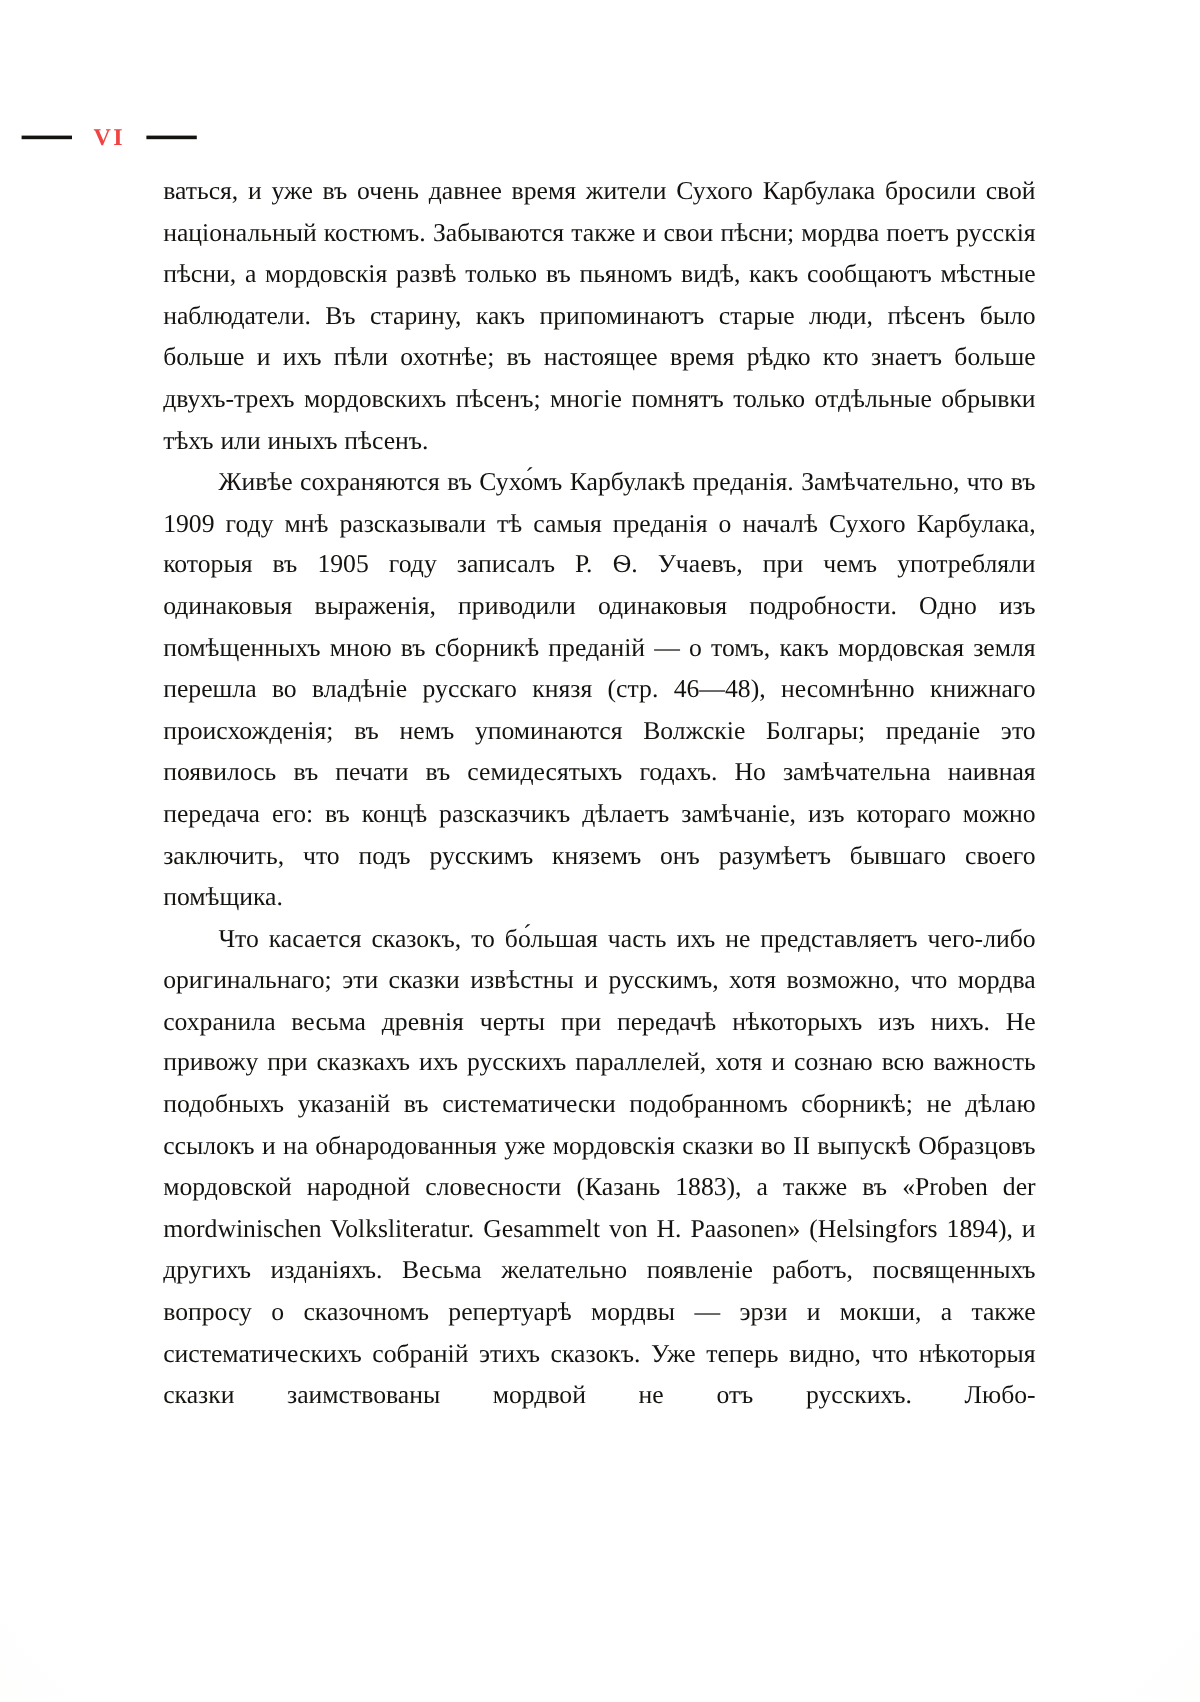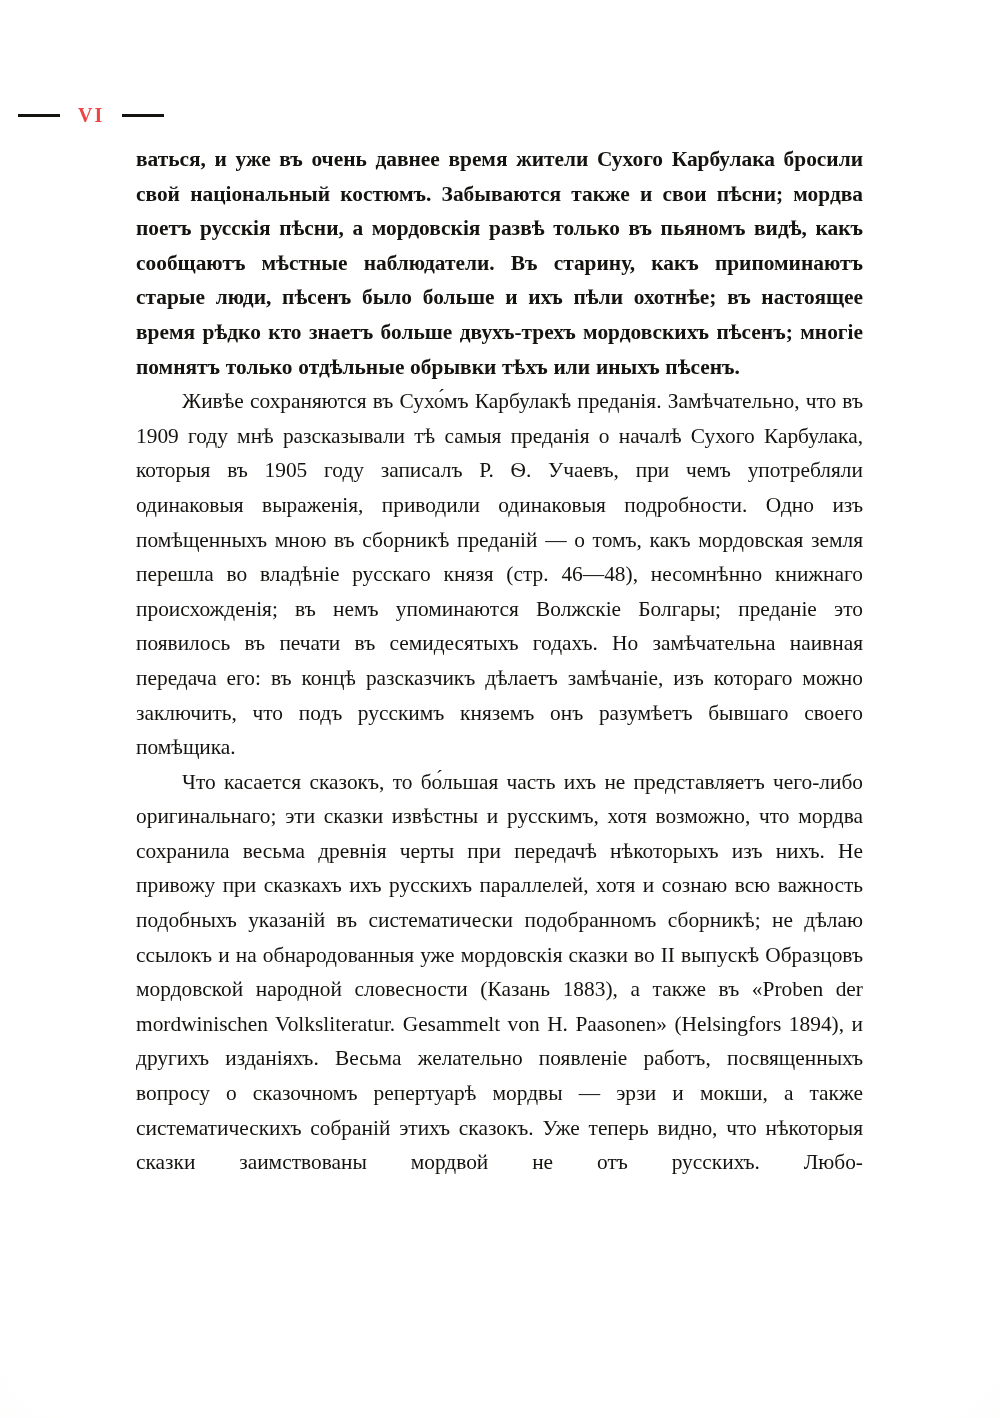--- a/index.html
+++ b/index.html
@@ -72,21 +72,20 @@
     text-align: justify;
     text-justify: inter-word;
     font-size: 21.4px;
     line-height: 34.6px;
     text-indent: 46px;
     word-spacing: 0.4px;
     hyphens: none;
   }
   p.para.first {
     text-indent: 0;
-    font-weight: bold;
   }
   
   p.para.runs-on:after {
     content: "";
     display: inline-block;
     width: 100%;
   }
 </style>
 </head>
 <body>

